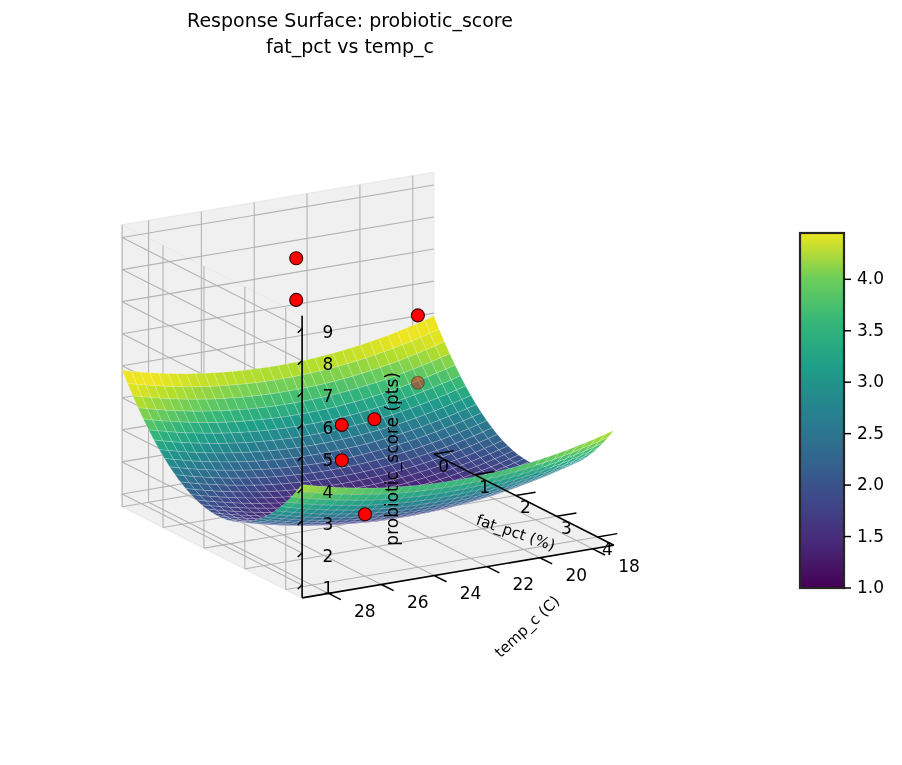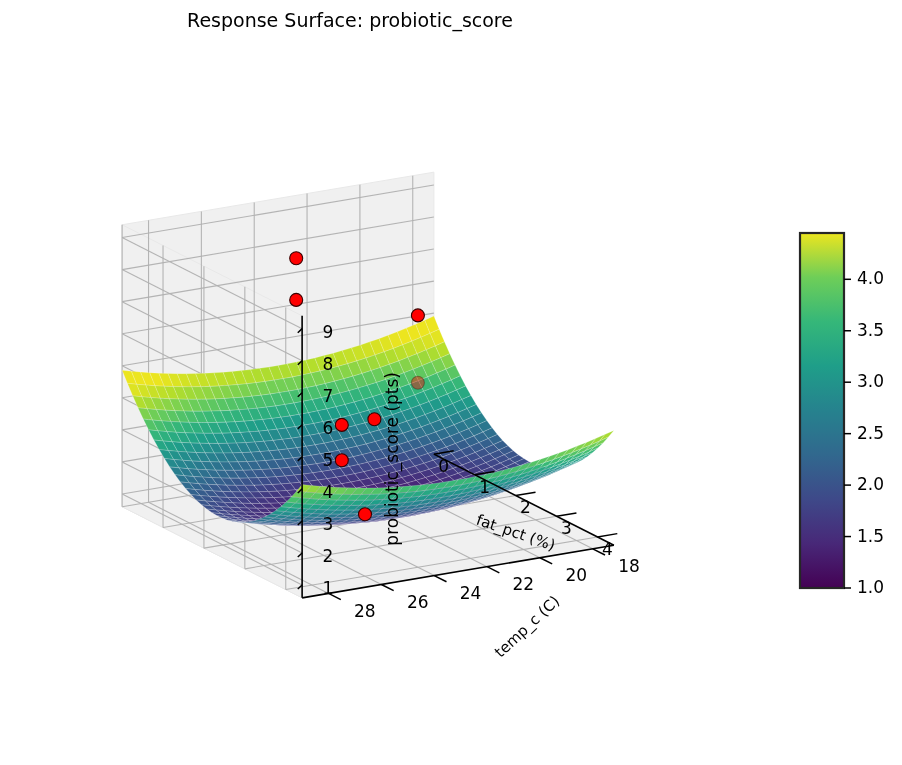--- a/index.html
+++ b/index.html
@@ -14,20 +14,21 @@
   .ax-lbl{font-size:15px;fill:#000;font-family:"DejaVu Sans","Liberation Sans",sans-serif;}
   .cb-lbl{font-size:17px;fill:#000;font-family:"DejaVu Sans","Liberation Sans",sans-serif;}
 </style>
 </head>
 <body>
 
 <div id="figure">
 
   <div class="title-block">
     <span class="title-line">Response Surface: probiotic_score</span>
+    <span class="title-line">fat_pct vs temp_c</span>
   </div>
 
   <svg id="plot" width="902" height="765">
     <defs>
       <linearGradient id="cbgrad" x1="0" y1="1" x2="0" y2="0">
         <stop offset="0.000" stop-color="#440154"></stop>
         <stop offset="0.125" stop-color="#482878"></stop>
         <stop offset="0.250" stop-color="#3e4989"></stop>
         <stop offset="0.375" stop-color="#31688e"></stop>
         <stop offset="0.500" stop-color="#26828e"></stop>

